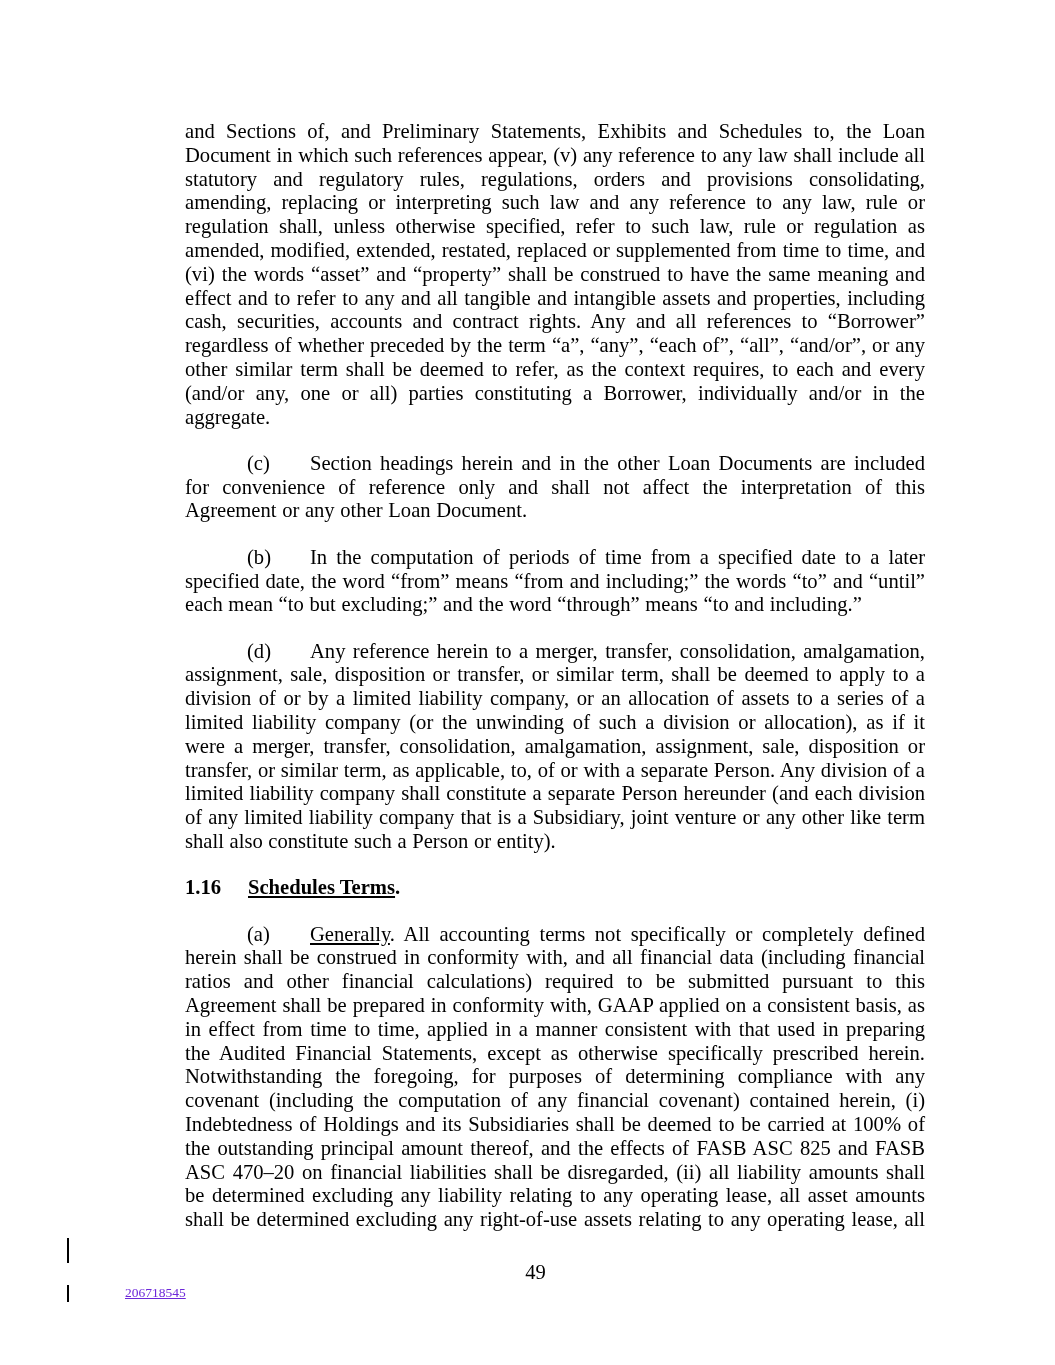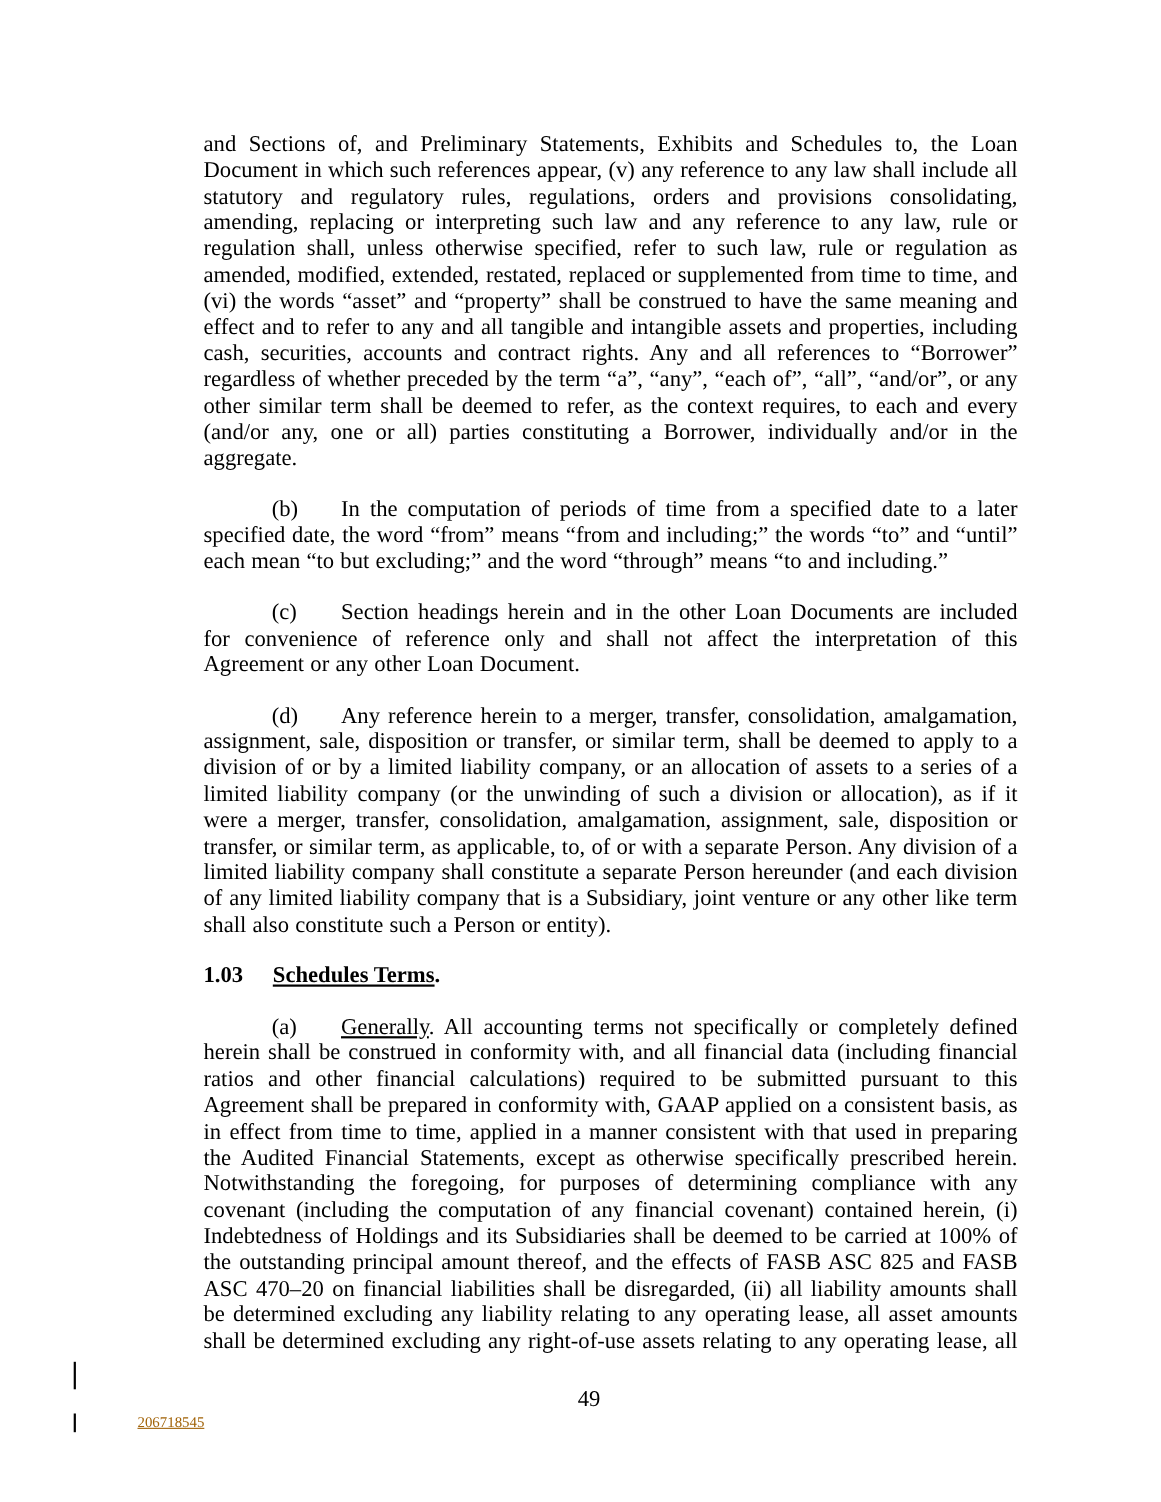--- a/index.html
+++ b/index.html
@@ -56,39 +56,39 @@
     text-align: center;
     font-size: 20.6px;
     line-height: 23.8px;
   }
   .doc-link {
     position: absolute;
     left: 125px;
     top: 1285px;
     font-size: 13.5px;
     line-height: 16px;
-    color: #a16207;
+    color: #6d28d9;
     text-decoration: underline;
     cursor: pointer;
   }
 </style>
 </head>
 <body>
 
 <div class="content">
 
   <p class="para"><span>and Sections of, and Preliminary Statements, Exhibits and Schedules to, the Loan Document in which such references appear, (v) any reference to any law shall include all statutory and regulatory rules, regulations, orders and provisions consolidating, amending, replacing or interpreting such law and any reference to any law, rule or regulation shall, unless otherwise specified, refer to such law, rule or regulation as amended, modified, extended, restated, replaced or supplemented from time to time, and (vi) the words “asset” and “property” shall be construed to have the same meaning and effect and to refer to any and all tangible and intangible assets and properties, including cash, securities, accounts and contract rights. Any and all references to “Borrower” regardless of whether preceded by the term “a”, “any”, “each of”, “all”, “and/or”, or any other similar term shall be deemed to refer, as the context requires, to each and every (and/or any, one or all) parties constituting a Borrower, individually and/or in the aggregate.</span></p>
 
+  <p class="para indent"><span class="tab-label">(c)</span><span>Section headings herein and in the other Loan Documents are included for convenience of reference only and shall not affect the interpretation of this Agreement or any other Loan Document.</span></p>
+
   <p class="para indent"><span class="tab-label">(b)</span><span>In the computation of periods of time from a specified date to a later specified date, the word “from” means “from and including;” the words “to” and “until” each mean “to but excluding;” and the word “through” means “to and including.”</span></p>
-
-  <p class="para indent"><span class="tab-label">(c)</span><span>Section headings herein and in the other Loan Documents are included for convenience of reference only and shall not affect the interpretation of this Agreement or any other Loan Document.</span></p>
 
   <p class="para indent"><span class="tab-label">(d)</span><span>Any reference herein to a merger, transfer, consolidation, amalgamation, assignment, sale, disposition or transfer, or similar term, shall be deemed to apply to a division of or by a limited liability company, or an allocation of assets to a series of a limited liability company (or the unwinding of such a division or allocation), as if it were a merger, transfer, consolidation, amalgamation, assignment, sale, disposition or transfer, or similar term, as applicable, to, of or with a separate Person. Any division of a limited liability company shall constitute a separate Person hereunder (and each division of any limited liability company that is a Subsidiary, joint venture or any other like term shall also constitute such a Person or entity).</span></p>
 
-  <p class="heading"><span class="tab-label">1.03</span><span class="u">Schedules Terms</span><span>.</span></p>
+  <p class="heading"><span class="tab-label">1.16</span><span class="u">Schedules Terms</span><span>.</span></p>
 
   <p class="para indent justify-last"><span class="tab-label">(a)</span><span class="u">Generally</span><span>. All accounting terms not specifically or completely defined herein shall be construed in conformity with, and all financial data (including financial ratios and other financial calculations) required to be submitted pursuant to this Agreement shall be prepared in conformity with, GAAP applied on a consistent basis, as in effect from time to time, applied in a manner consistent with that used in preparing the Audited Financial Statements, except as otherwise specifically prescribed herein. Notwithstanding the foregoing, for purposes of determining compliance with any covenant (including the computation of any financial covenant) contained herein, (i) Indebtedness of Holdings and its Subsidiaries shall be deemed to be carried at 100% of the outstanding principal amount thereof, and the effects of FASB ASC 825 and FASB ASC 470–20 on financial liabilities shall be disregarded, (ii) all liability amounts shall be determined excluding any liability relating to any operating lease, all asset amounts shall be determined excluding any right-of-use assets relating to any operating lease, all</span></p>
 
 </div>
 
 <div class="change-bar bar-1"></div>
 <div class="change-bar bar-2"></div>
 
 <div class="page-number">49</div>
 

